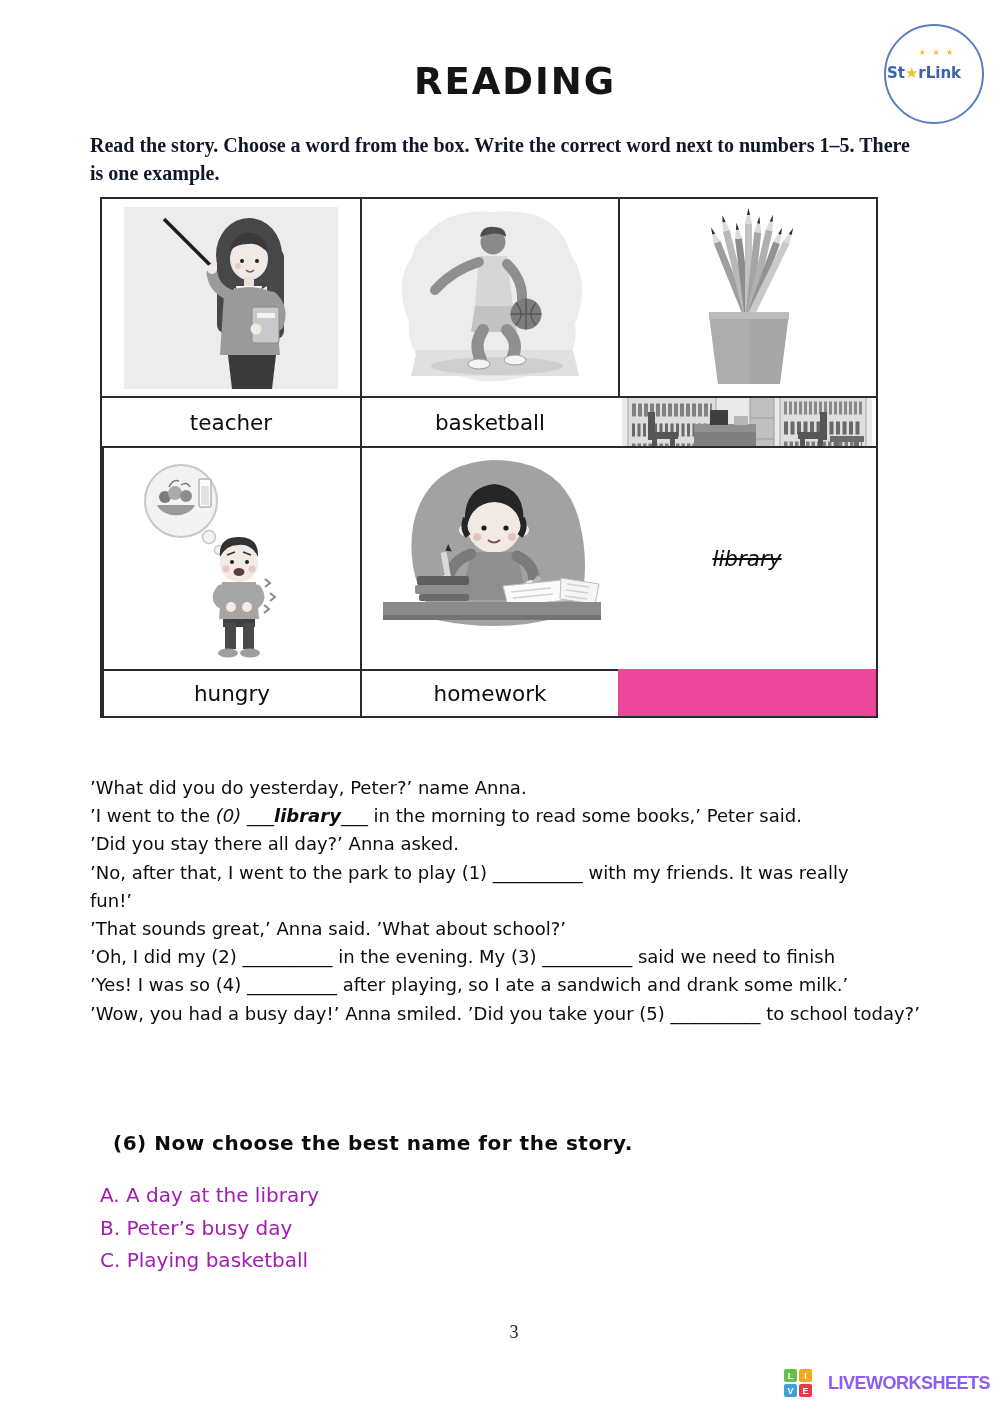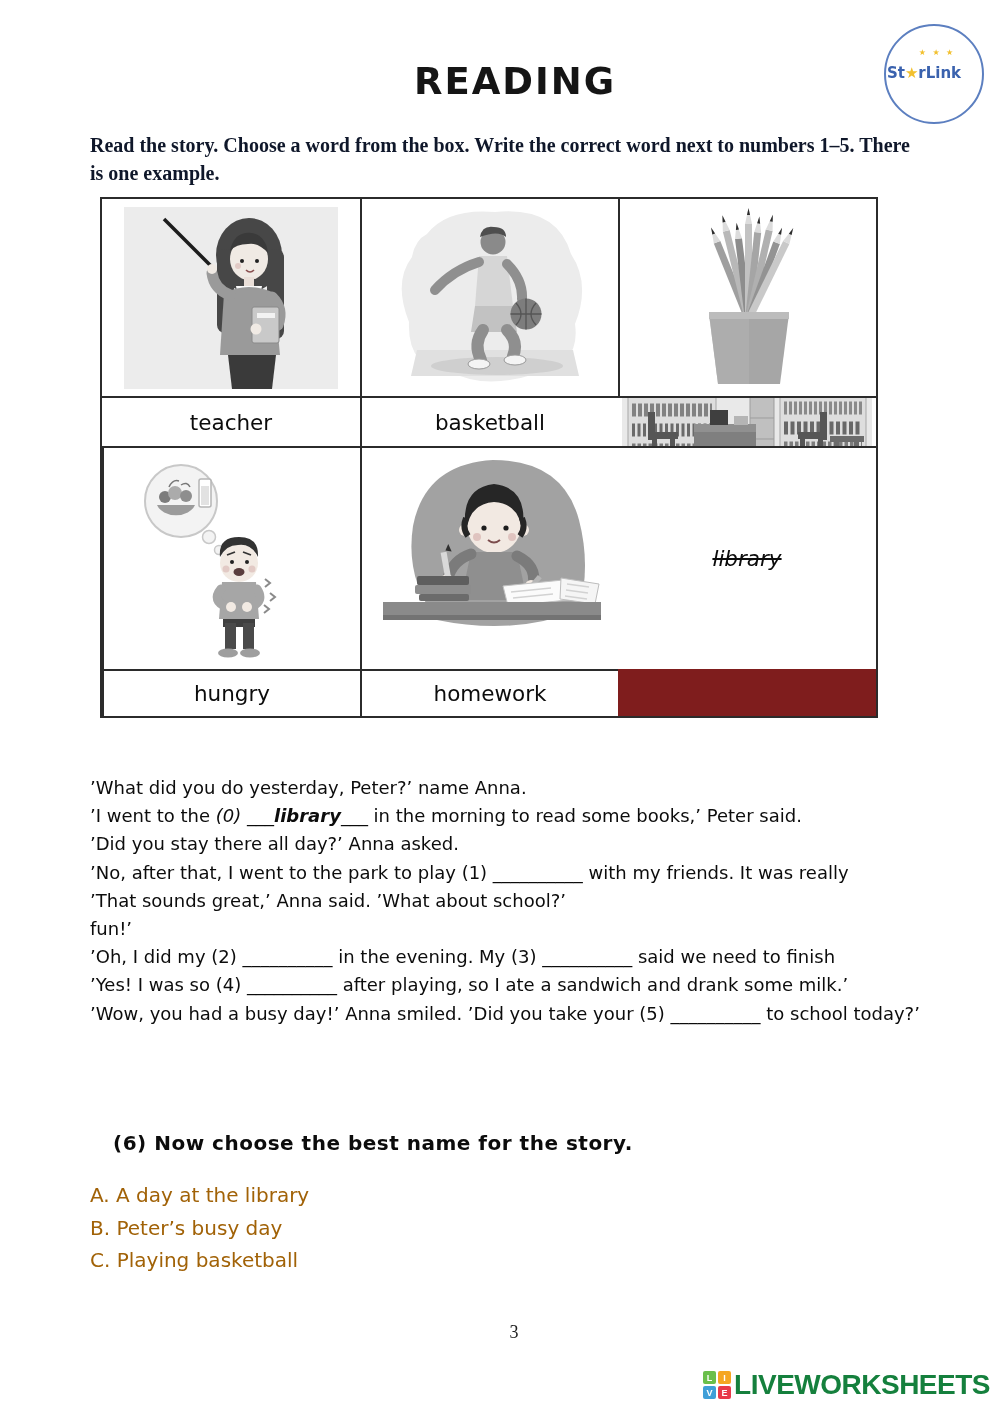--- a/index.html
+++ b/index.html
@@ -18,47 +18,47 @@
   .starlink .bigstar{color:#f2c02e;font-size:15px;}
   .starlink .minis{position:absolute;left:26px;top:22px;width:50px;text-align:center;
                    color:#f2c02e;font-size:8px;letter-spacing:2px;}
 
   
   .instr{position:absolute;left:90px;top:131px;width:890px;
          font-family:"Liberation Serif",serif;font-weight:bold;font-size:20px;line-height:28px;color:#0f172a;}
 
   
   .wordbox{position:absolute;left:100px;top:197px;width:774px;border:2px solid #2b2b2b;
-           display:grid;grid-template-columns:1fr 1fr 1fr;grid-template-rows:197px 50px 223px 47px;background:#7f1d1d;}
+           display:grid;grid-template-columns:1fr 1fr 1fr;grid-template-rows:197px 50px 223px 47px;background:#ec4899;}
   .cell{border-left:2px solid #2b2b2b;border-top:2px solid #2b2b2b;
         display:flex;align-items:center;justify-content:center;overflow:hidden;background:#fff;}
   .cell.c0{border-left:none;}
   .cell.r0{border-top:none;}
   .wlabel{font-size:21.5px;color:#0c0c0c;}
   .wlabel.used{font-style:italic;text-decoration:line-through;text-decoration-thickness:2px;}
 
   
   .story{position:absolute;left:90px;top:774px;width:900px;font-size:18px;line-height:28.2px;color:#0c0c0c;}
   .sline{white-space:nowrap;}
   .seg-it{font-style:italic;}
   .seg-bit{font-style:italic;font-weight:bold;}
 
   
   .q6head{position:absolute;left:90px;top:1131px;font-size:20px;font-weight:bold;color:#0c0c0c;letter-spacing:0.5px;margin-left:23px;}
-  .q6opts{position:absolute;left:90px;top:1179px;font-size:20px;line-height:32.5px;color:#a16207;}
+  .q6opts{position:absolute;left:100px;top:1179px;font-size:20px;line-height:32.5px;color:#a21caf;}
 
   
   .pagenum{position:absolute;left:0;top:1322px;width:1028px;text-align:center;
            font-family:"Liberation Serif",serif;font-size:18px;color:#222;}
   .lwlogo{position:absolute;top:1369px;right:10px;display:flex;align-items:center;gap:3px;}
   .lwgrid{display:grid;grid-template-columns:13px 13px;grid-template-rows:13px 13px;gap:2px;}
   .lwsq{width:13px;height:13px;border-radius:2px;display:flex;align-items:center;justify-content:center;
         color:#fff;font-size:9px;font-weight:bold;font-family:"Liberation Sans",sans-serif;}
   .lwsq.g{background:#6abf4b;} .lwsq.y{background:#f5a623;} .lwsq.b{background:#3f9fd8;} .lwsq.r{background:#e8394a;}
-  .lwtext{font-family:"Liberation Sans",sans-serif;font-weight:800;font-size:28px;color:#15803d;letter-spacing:-0.5px;}
+  .lwtext{font-family:"Liberation Sans",sans-serif;font-weight:800;font-size:18px;color:#8b5cf6;letter-spacing:-0.5px;margin-left:13px;}
 </style>
 </head>
 <body>
 
 <div class="page">
 
   <div class="title">READING</div>
 
   <div class="starlink">
     <div class="minis">★ ★ ★</div>
@@ -287,22 +287,22 @@
     <div class="cell">
         <span class="wlabel">homework</span>
       </div>
   </div>
 
   <div class="story">
     <div class="sline">’What did you do yesterday, Peter?’ name Anna.</div>
     <div class="sline"><span>’I went to the </span><span class="seg-it">(0) </span><span>___</span><span class="seg-bit">library</span><span>___</span><span> in the morning to read some books,’ Peter said.</span></div>
     <div class="sline">’Did you stay there all day?’ Anna asked.</div>
     <div class="sline"><span>’No, after that, I went to the park to play (1) </span><span>__________</span><span> with my friends. It was really</span></div>
+    <div class="sline">fun!’</div>
     <div class="sline">’That sounds great,’ Anna said. ’What about school?’</div>
-    <div class="sline">fun!’</div>
     <div class="sline"><span>’Oh, I did my (2) </span><span>__________</span><span> in the evening. My (3) </span><span>__________</span><span> said we need to finish</span></div>
     <div class="sline"><span>’Yes! I was so (4) </span><span>__________</span><span> after playing, so I ate a sandwich and drank some milk.’</span></div>
     <div class="sline"><span>’Wow, you had a busy day!’ Anna smiled. ’Did you take your (5) </span><span>__________</span><span> to school today?’</span></div>
   </div>
 
   <div class="q6head">(6) Now choose the best name for the story.</div>
   <div class="q6opts">
     <div>A. A day at the library</div>
     <div>B. Peter’s busy day</div>
     <div>C. Playing basketball</div>

